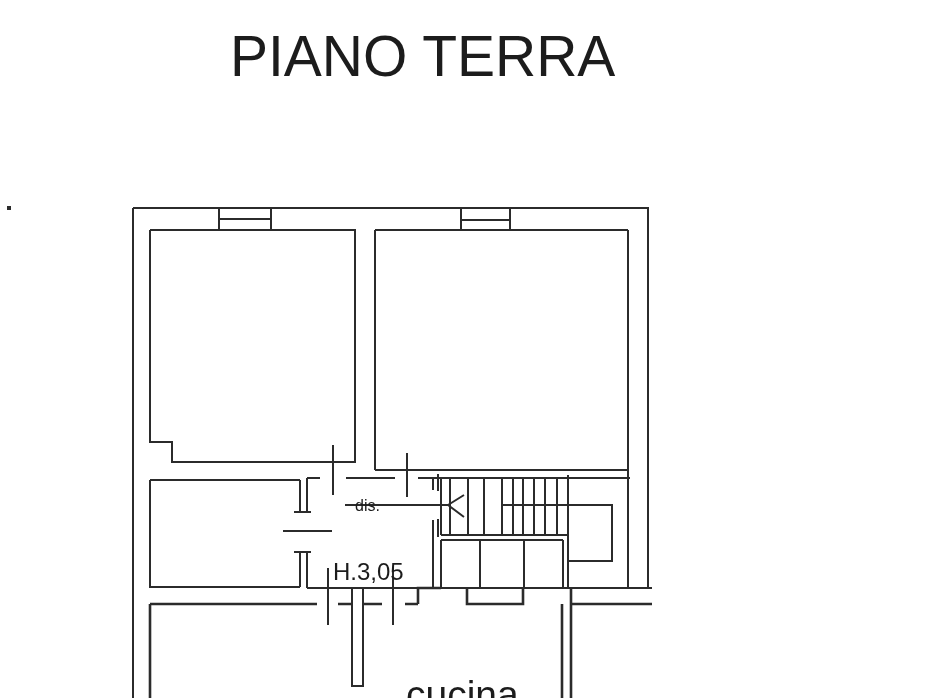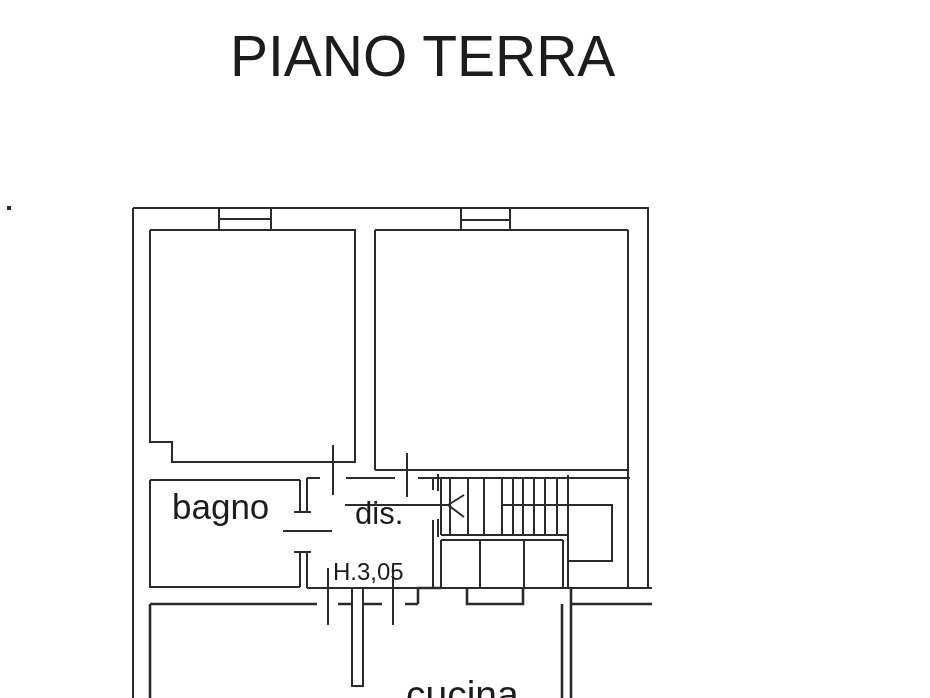--- a/index.html
+++ b/index.html
@@ -20,21 +20,21 @@
   .plan-svg g.thick{stroke-width:2.6;}
   .plan-svg g.dot{fill:var(--line);stroke:none;}
   .label{
     position:absolute;
     color:var(--text);
     line-height:1;
     white-space:nowrap;
   }
   .title{left:230px;top:28px;font-size:57px;}
   .lbl-bagno{left:172px;top:489px;font-size:35px;}
-  .lbl-dis{left:355px;top:498px;font-size:31px;}
+  .lbl-dis{left:355px;top:498px;font-size:16px;}
   .lbl-h{left:333px;top:560px;font-size:24px;}
   .lbl-cucina{left:406px;top:675px;font-size:39px;}
 </style>
 </head>
 <body>
 
 <div class="stage">
 
   <div class="label title">PIANO TERRA</div>
 
@@ -104,18 +104,17 @@
                M418 604 V588 H441
                M467 588 V604 H523 V588
                M562 604 V698 M571 588 V698 M571 604 H652"></path>
     </g>
 
     <g>
       <path d="M352 588 V686 H363 V588"></path>
     </g>
   </svg>
 
-  <div class="label lbl-bagno">bagno</div>
   <div class="label lbl-dis">dis.</div>
   <div class="label lbl-h">H.3,05</div>
   <div class="label lbl-cucina">cucina</div>
 
 </div>
 
 </body></html>

